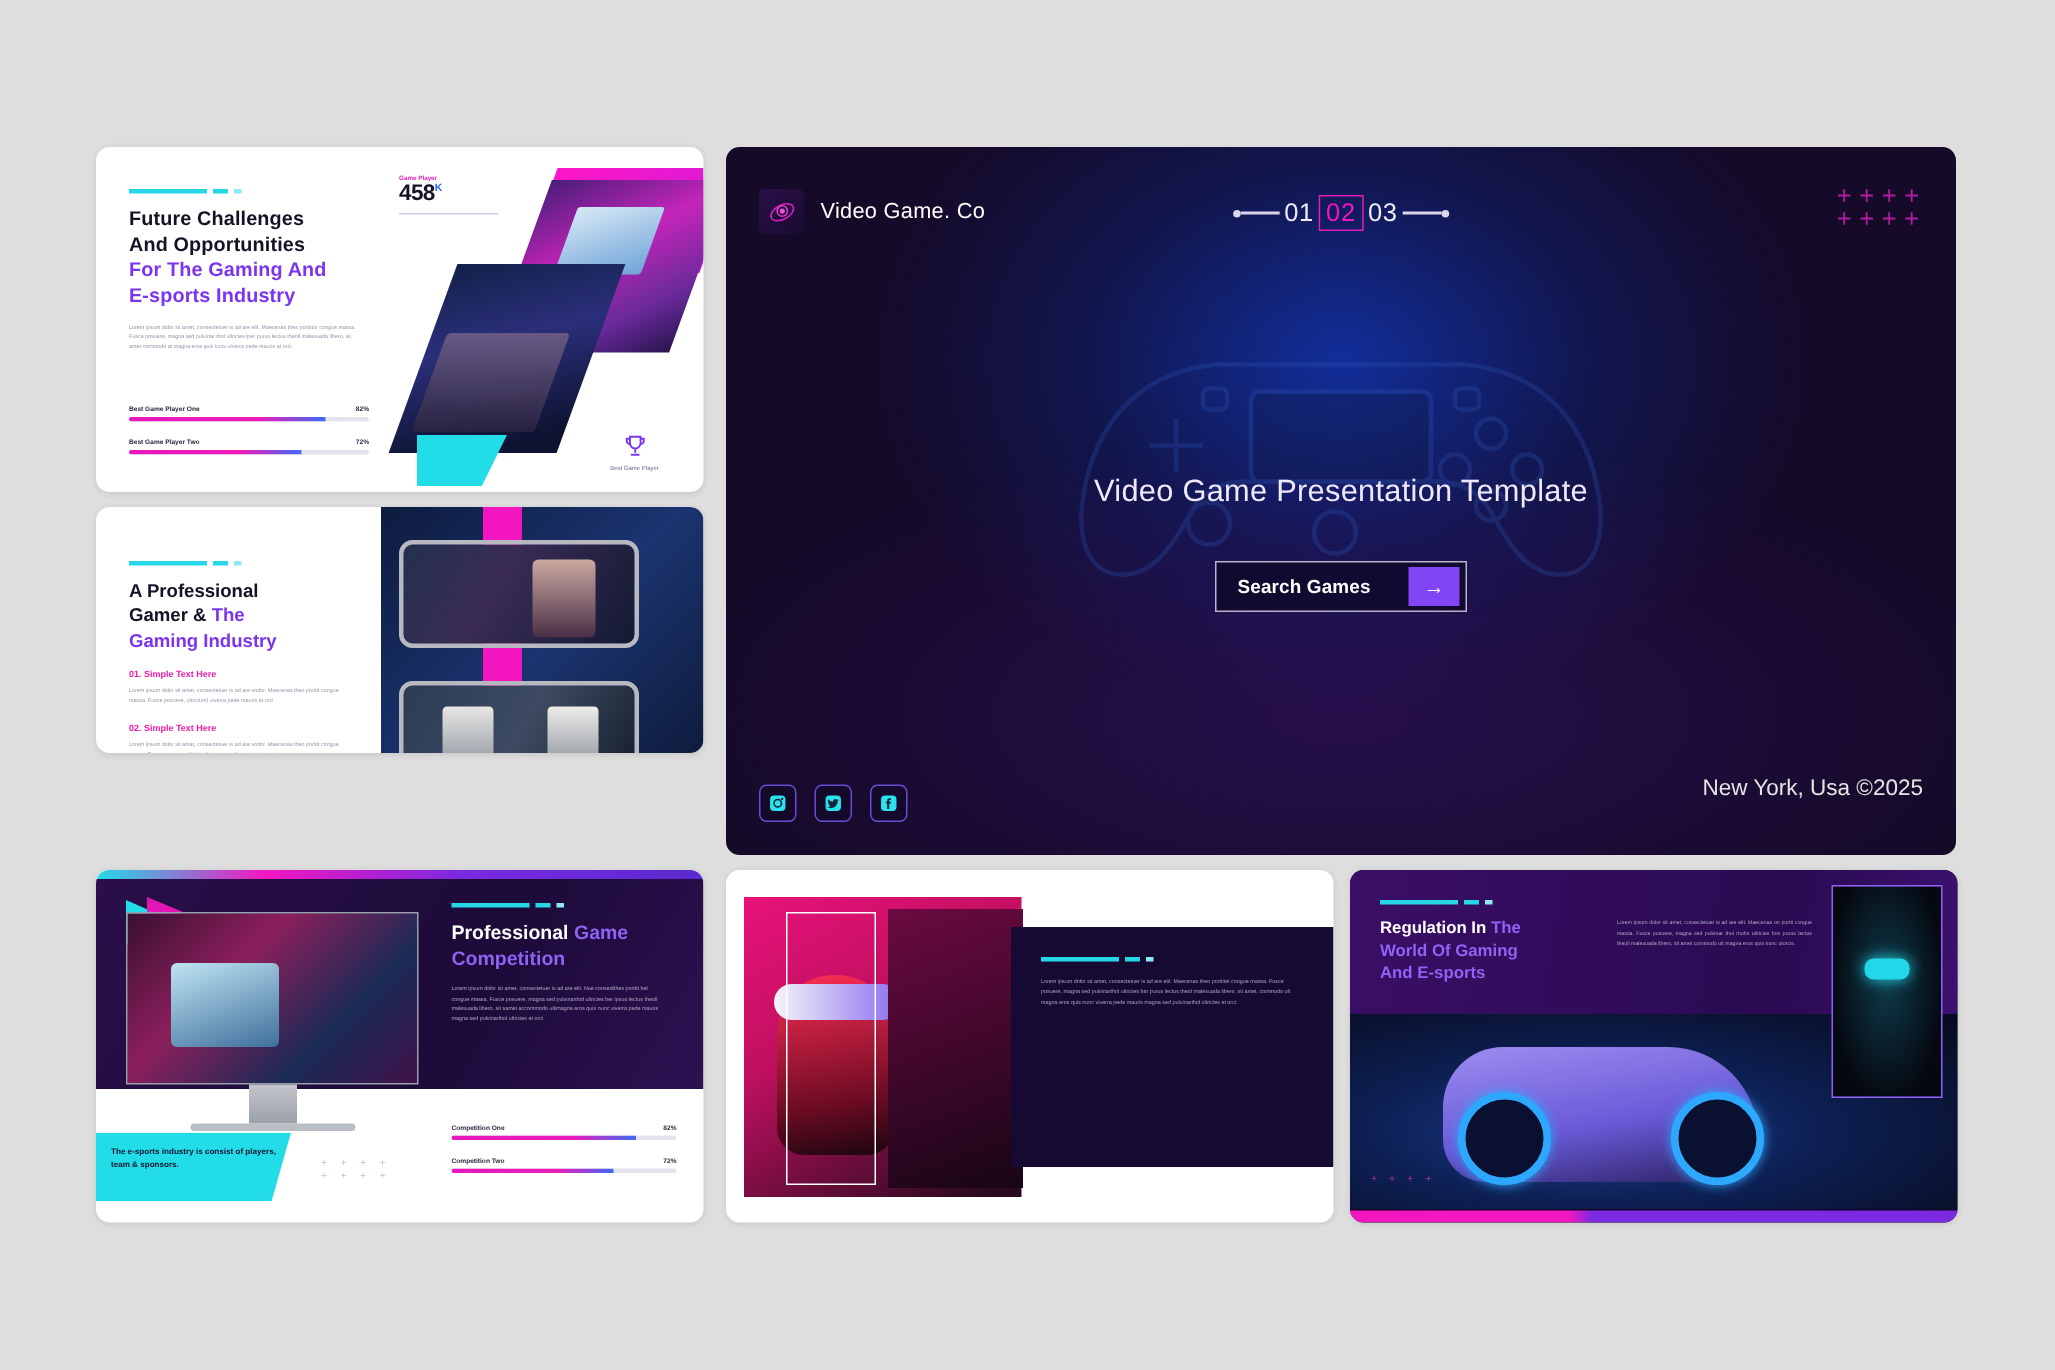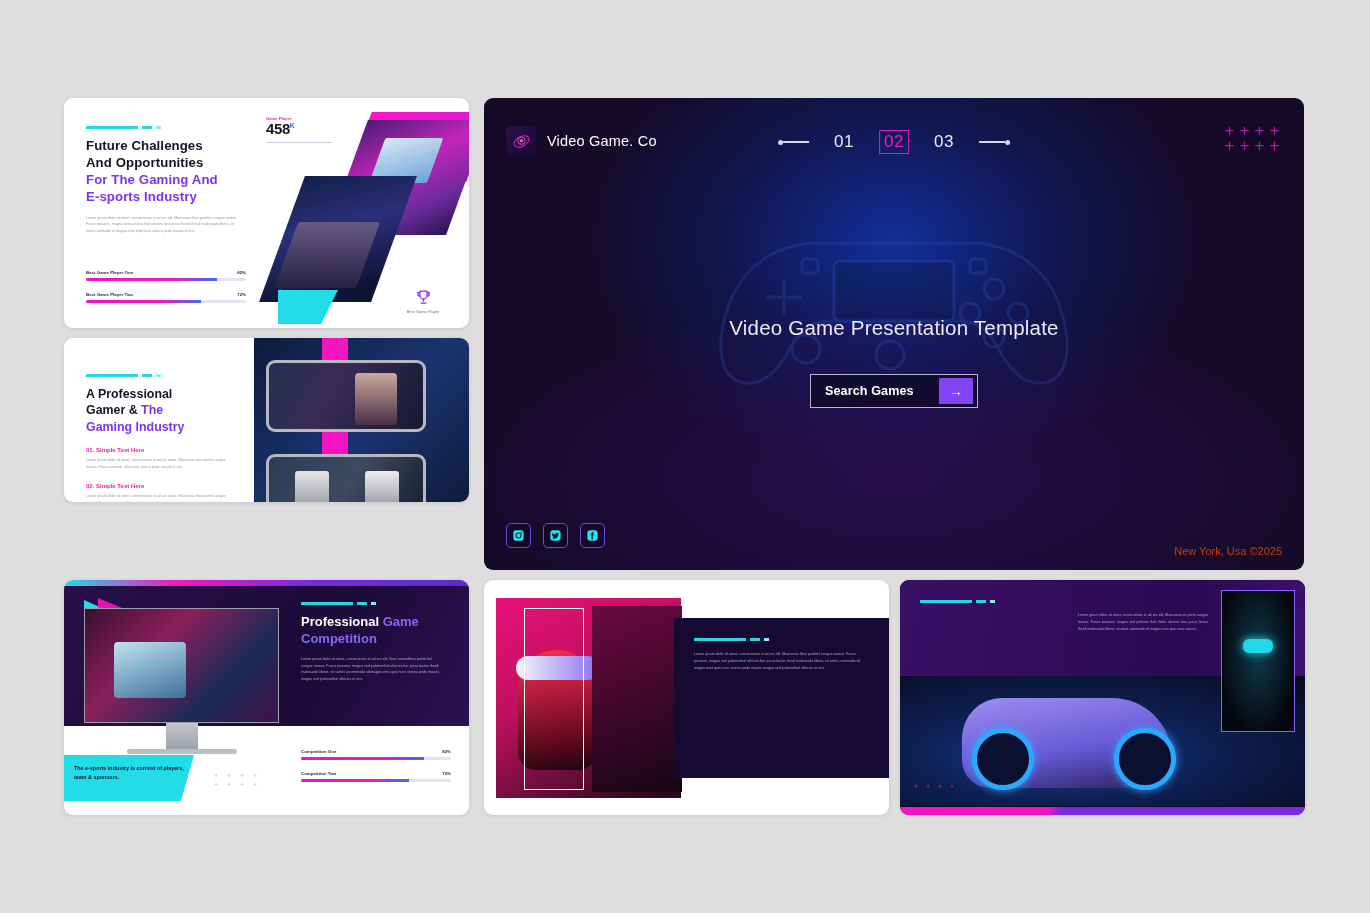--- a/index.html
+++ b/index.html
@@ -182,21 +182,21 @@
             width:400px; height:170px; opacity:.30; }
 
   .m-head { position:absolute; left:0; top:0; width:100%; height:90px; }
   .logo { position:absolute; left:22px; top:28px; display:flex; align-items:center; gap:11px; }
   .logo-box { width:30px; height:30px; border-radius:4px;
               background: linear-gradient(140deg,#2a1048,#1a0a30); display:flex;
               align-items:center; justify-content:center; }
   .logo-txt { color:#fff; font-size:14.5px; letter-spacing:.2px; }
 
   .pager { position:absolute; left:50%; top:44px; transform:translate(-50%,-50%);
-           display:flex; align-items:center; gap:25px; }
+           display:flex; align-items:center; gap:3px; }
   .pg-arrow { display:flex; align-items:center; }
   .pg-line { width:26px; height:1.4px; background:#dcd6ea; }
   .pg-dot { width:5px; height:5px; border-radius:50%; background:#dcd6ea; }
   .pg-num { font-size:17px; color:#efeaf7; letter-spacing:.5px; }
   .pg-num.active { color:#f316c0; border:1.4px solid #e21cb5; padding:1px 4px; }
 
   .plusgrid { position:absolute; right:22px; top:25px;
               display:grid; grid-template-columns: repeat(4, 15px); gap:0px; }
   .plusgrid i { font-style:normal; color:#d01fb8; font-size:17px; line-height:15px;
                 text-align:center; opacity:.85; }
@@ -214,21 +214,21 @@
          justify-content:space-between; padding:3px 4px 3px 14px; }
   .cta-txt { color:#fff; font-size:12.6px; font-weight:700; letter-spacing:.1px; }
   .cta-btn { width:34px; height:26px; background:#8145f5; display:flex;
              align-items:center; justify-content:center; color:#fff; font-size:14px; }
 
   .m-foot { position:absolute; left:0; bottom:0; width:100%; height:72px; }
   .socials { position:absolute; left:22px; bottom:22px; display:flex; gap:12px; }
   .soc { width:25px; height:25px; border:1.2px solid #6a4bd6; border-radius:5px;
          display:flex; align-items:center; justify-content:center;
          background: rgba(18,8,40,.6); }
-  .copy { position:absolute; right:22px; bottom:13px; color:#c2410c; font-size:11px; }
+  .copy { position:absolute; right:22px; bottom:36px; color:#e5e5e5; font-size:15px; }
 </style>
 </head>
 <body>
 
 <div class="stage">
 
   <div class="card" id="thumb1">
     <div class="t1-art">
       <div class="t1-shape-a"></div>
       <div class="t1-photo-a"></div>
@@ -375,20 +375,25 @@
         <div class="accent-line"></div>
         <div class="t4-p">Lorem ipsum dolor sit amet, consectetuer is ad are elit. Maecenas theo porttitel congue massa. Fusce posuere, magna sed pulvinarthol ultricies bar purus lectus theol malesuada libero, sit amet, commodo ult magna eros quis nunc viverra pede mauris magna sed pulvinarthol ultricies et orci.</div>
       </div>
     </div>
   </div>
 
   <div class="card" id="thumb5">
     <div class="t5-top"></div>
     <div class="t5-inner">
       <div class="accent-line"></div>
+      <div class="t5-h">
+        <span>Regulation In </span><span class="pur">The</span><br>
+        <span class="pur">World Of Gaming</span><br>
+        <span class="pur">And E-sports</span>
+      </div>
     </div>
     <div class="t5-p">Lorem ipsum dolor sit amet, consectetuer is ad are elit. Maecenas on portti congue massa. Fusce posuere, magna sed pulvinar thol rhobs ultricies bon purus lectus theoll malesuada libero, sit amet commodo ult magna eros quis nunc utorcis.</div>
     <div class="t5-moto">
       <div class="t5-bike"></div>
       <div class="wheel w1"></div>
       <div class="wheel w2"></div>
       <div class="t5-plus">+ + + +</div>
     </div>
     <div class="t5-side"></div>
     <div class="t5-bot"></div>

